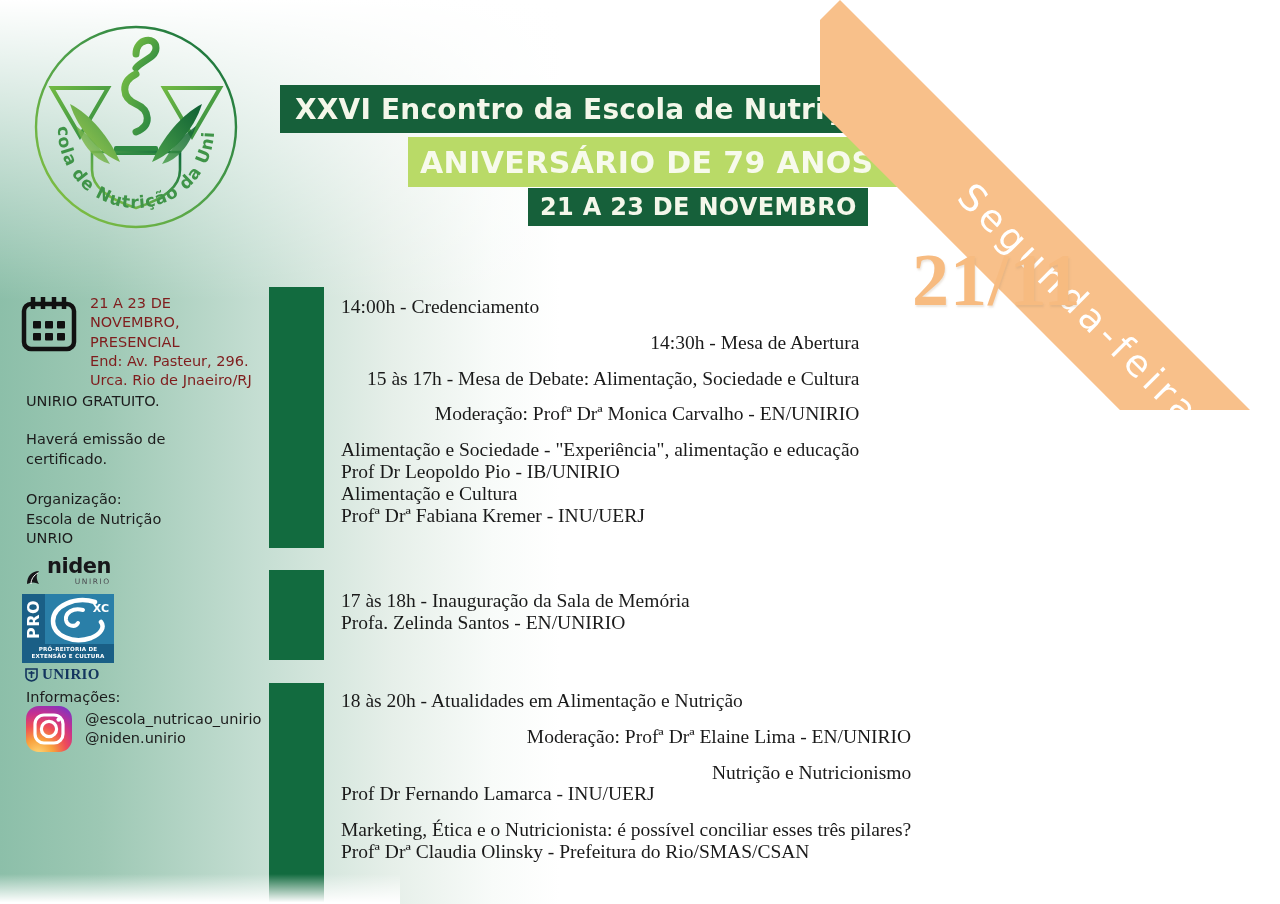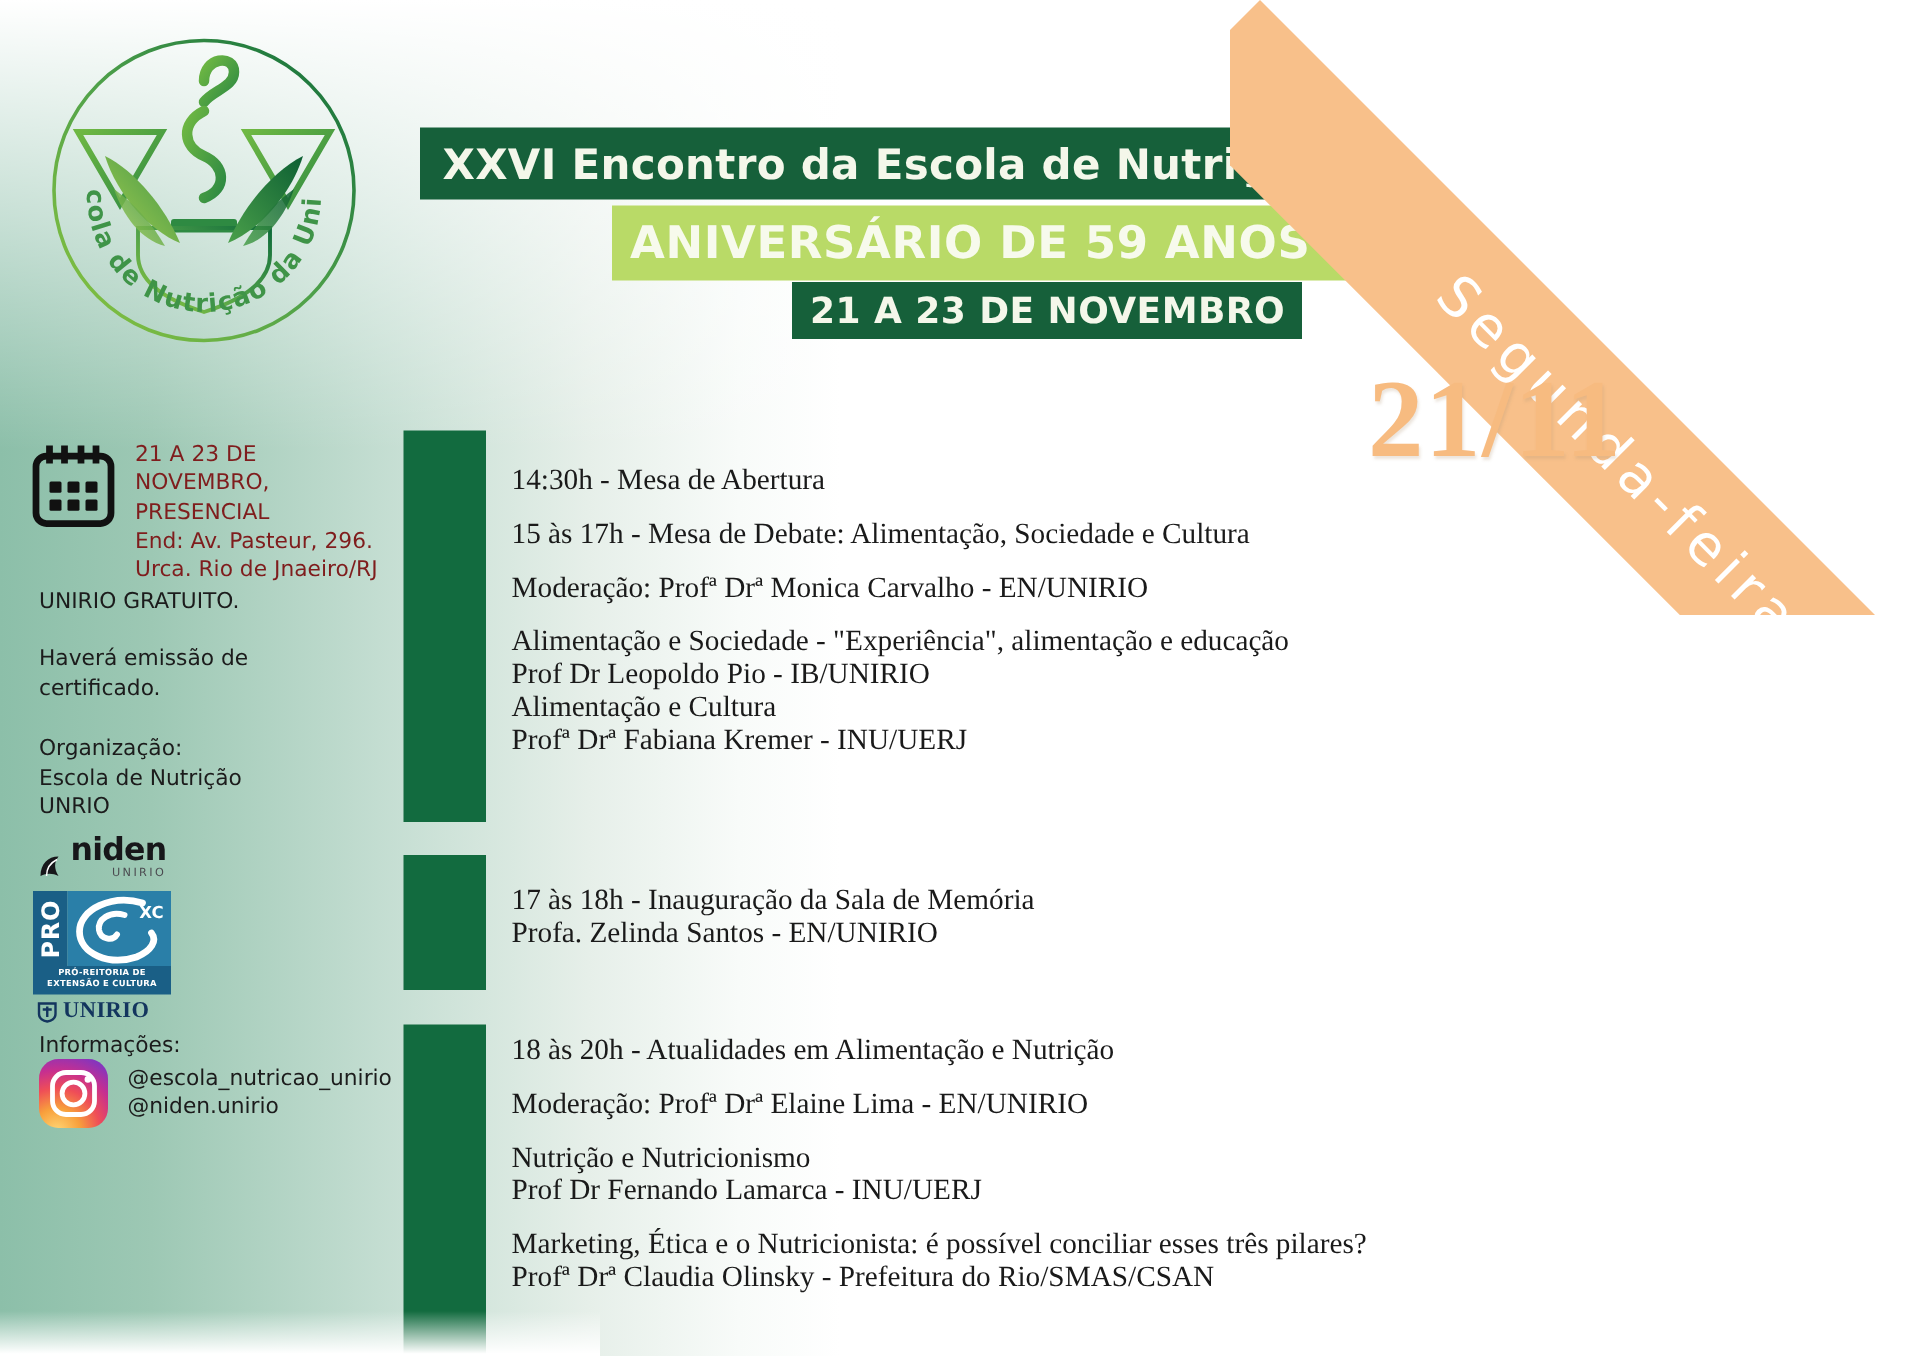--- a/index.html
+++ b/index.html
@@ -291,21 +291,21 @@
     position: absolute;
     left: 341px;
     font-family: "Liberation Serif", serif;
     color: #1a1a1a;
   }
   .sched-line {
     font-size: 19.5px;
     line-height: 1.12;
     white-space: nowrap;
   }
-  .gap-top { margin-top: 14px; }
+  .gap-top { margin-top: 14px; text-align: right; }
 </style>
 </head>
 <body>
 
 <div id="poster">
 
   <div class="bg-left-wash"></div>
   <div class="bg-top-wash"></div>
 
   <div class="emblem">
@@ -365,21 +365,21 @@
         <path d="M 164 114 C 150 124 138 138 130 152 C 146 148 158 132 164 114 Z" opacity="0.85"></path>
       </g>
 
       <text font-family="DejaVu Sans, sans-serif" font-size="17" font-weight="bold" fill="#3f9448" letter-spacing="1">
         <textPath href="#arcTxt" startOffset="50%" text-anchor="middle">Escola de Nutrição da Unirio</textPath>
       </text>
     </svg>
   </div>
 
   <div class="banner banner-1">XXVI Encontro da Escola de Nutrição</div>
-  <div class="banner banner-2">ANIVERSÁRIO DE 59 ANOS</div>
+  <div class="banner banner-2">ANIVERSÁRIO DE 79 ANOS</div>
   <div class="banner banner-3">21 A 23 DE NOVEMBRO</div>
 
   <div class="ribbon-wrap">
     <div class="ribbon">
       <span class="ribbon-label">Segunda-feira</span>
     </div>
   </div>
 
   <div class="big-date">21/11</div>
 
@@ -470,20 +470,21 @@
         <circle cx="23" cy="23" r="7.6" fill="none" stroke="#ffffff" stroke-width="3.2"></circle>
         <circle cx="32.6" cy="13.6" r="2.2" fill="#ffffff"></circle>
       </svg>
       <div class="insta-handles">@escola_nutricao_unirio
 @niden.unirio</div>
     </div>
   </div>
 
   <div class="sched-bar" style="top:287px; height:261px;"></div>
   <div class="sched-lines" id="blk0" style="top:296px;">
+      <div class="sched-line">14:00h - Credenciamento</div>
       <div class="sched-line gap-top">14:30h - Mesa de Abertura</div>
       <div class="sched-line gap-top">15 às 17h - Mesa de Debate: Alimentação, Sociedade e Cultura</div>
       <div class="sched-line gap-top">Moderação: Profª Drª Monica Carvalho - EN/UNIRIO</div>
       <div class="sched-line gap-top">Alimentação e Sociedade - "Experiência", alimentação e educação</div>
       <div class="sched-line">Prof Dr Leopoldo Pio - IB/UNIRIO</div>
       <div class="sched-line"> Alimentação e Cultura</div>
       <div class="sched-line"> Profª Drª Fabiana Kremer - INU/UERJ</div>
     </div>
 
   <div class="sched-bar" style="top:570px; height:90px;"></div>

